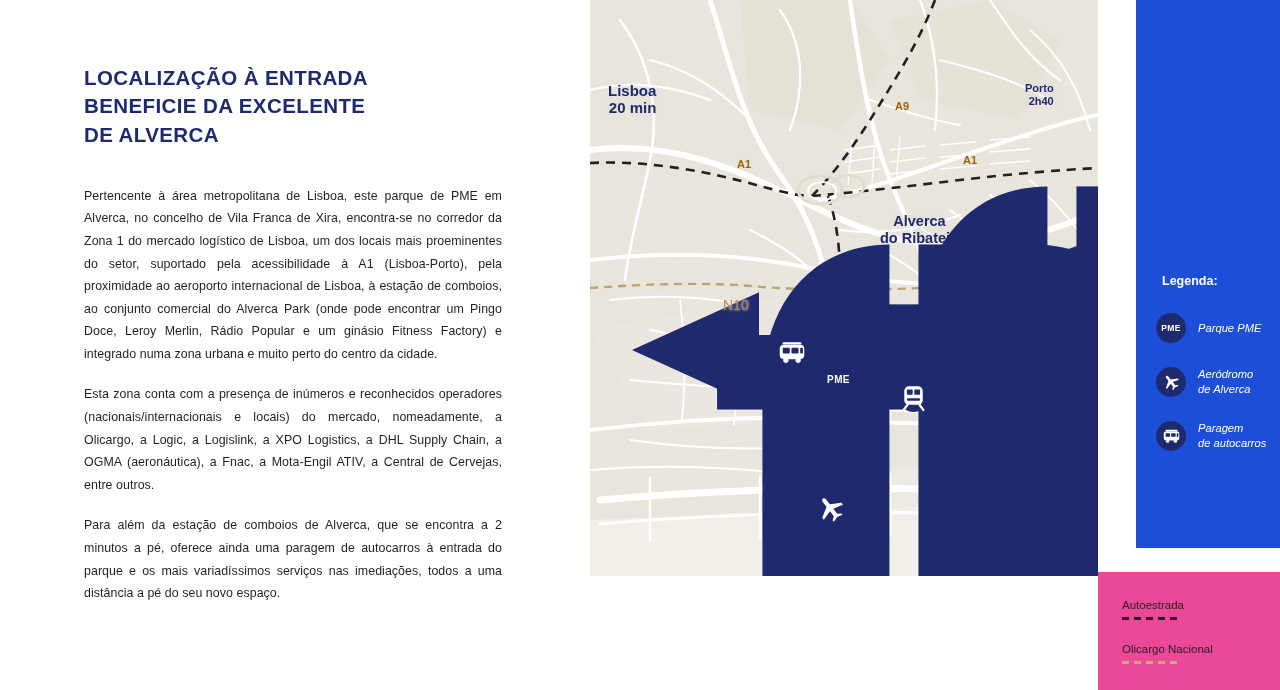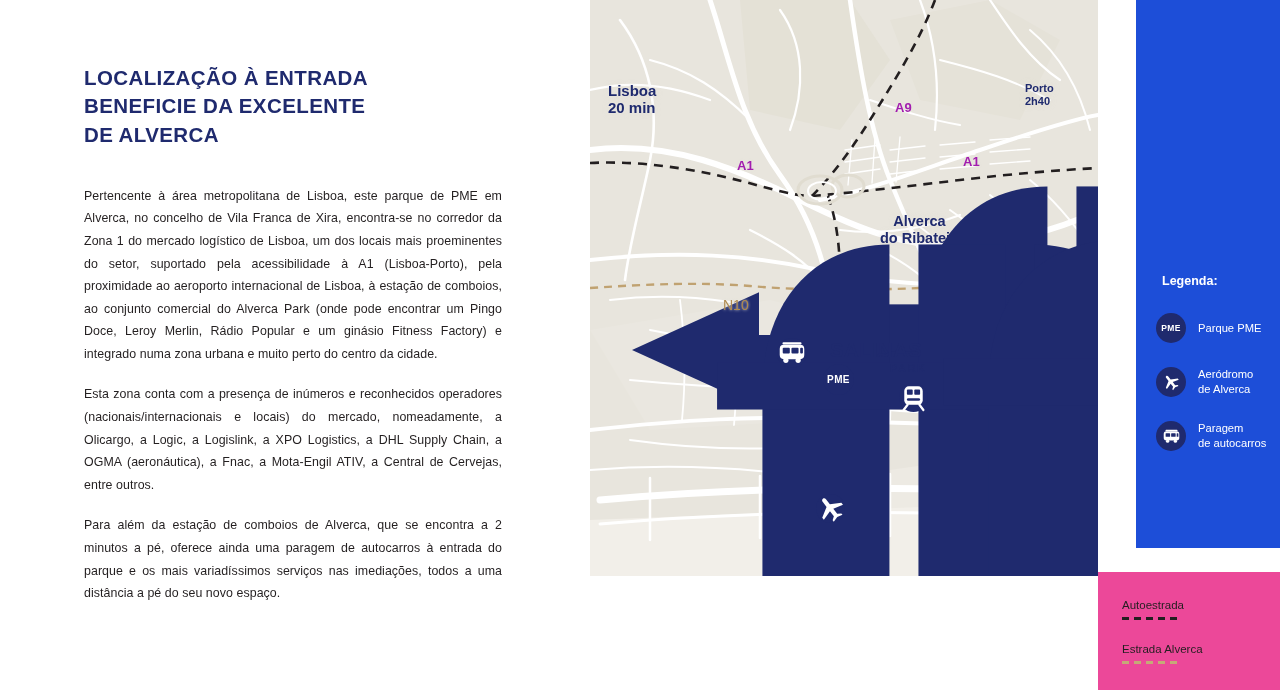--- a/index.html
+++ b/index.html
@@ -62,34 +62,35 @@
   .map svg { display: block; width: 100%; height: 100%; }
 
   
   .map-label {
     position: absolute;
     color: #1f2a6e;
     font-weight: bold;
     line-height: 1.15;
     white-space: pre-line;
     text-shadow: 0 0 3px rgba(232,229,221,.85), 0 0 6px rgba(232,229,221,.7);
+    text-align: right;
   }
   .lbl-lisboa { left: 18px;  top: 82px;  font-size: 15px; }
   .lbl-porto  { left: 435px; top: 82px;  font-size: 11px; }
   .lbl-alverca{ left: 290px; top: 213px; font-size: 14.5px; text-align: center; }
   .lbl-n10 {
     position: absolute; left: 133px; top: 297px;
     color: #b08a4f; font-size: 14px; font-weight: normal;
     text-shadow: 0 0 3px rgba(232,229,221,.9);
   }
 
   .road-tag {
     position: absolute;
-    color: #a21caf;
-    font-size: 13px;
+    color: #a16207;
+    font-size: 11px;
     font-weight: bold;
     text-shadow: 0 0 3px rgba(232,229,221,.9);
   }
 
   .arrow {
     position: absolute;
     width: 44px; height: 11px;
   }
 
   
@@ -143,20 +144,21 @@
     justify-content: center;
     color: #fff;
     margin-right: 12px;
   }
   .legend-icon.pme-txt { font-size: 8.5px; font-weight: bold; letter-spacing: .3px; }
   .legend-text {
     color: #ffffff;
     font-size: 11.2px;
     line-height: 1.34;
     white-space: pre-line;
+    font-style: italic;
   }
 
   
   .road-key {
     position: absolute;
     left: 1098px;
     top: 556px;
     width: 182px;
     height: 142px;
     background: #ec4899;
@@ -434,19 +436,19 @@
   </div>
 
   <div class="road-key">
 
     <div class="road-key-item rk-1">
       <div class="road-key-label">Autoestrada</div>
       <div class="dash-line dash-dark"></div>
     </div>
 
     <div class="road-key-item rk-2">
-      <div class="road-key-label">Estrada Alverca</div>
+      <div class="road-key-label">Olicargo Nacional</div>
       <div class="dash-line dash-tan"></div>
     </div>
 
   </div>
 
 </div>
 
 </body></html>

